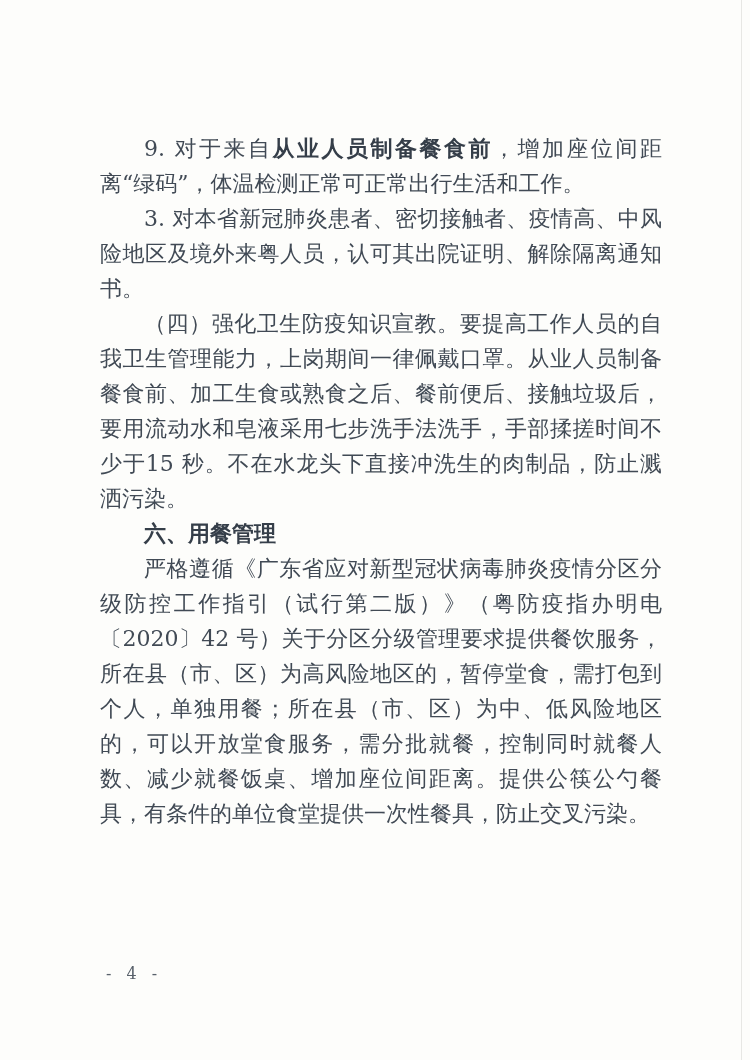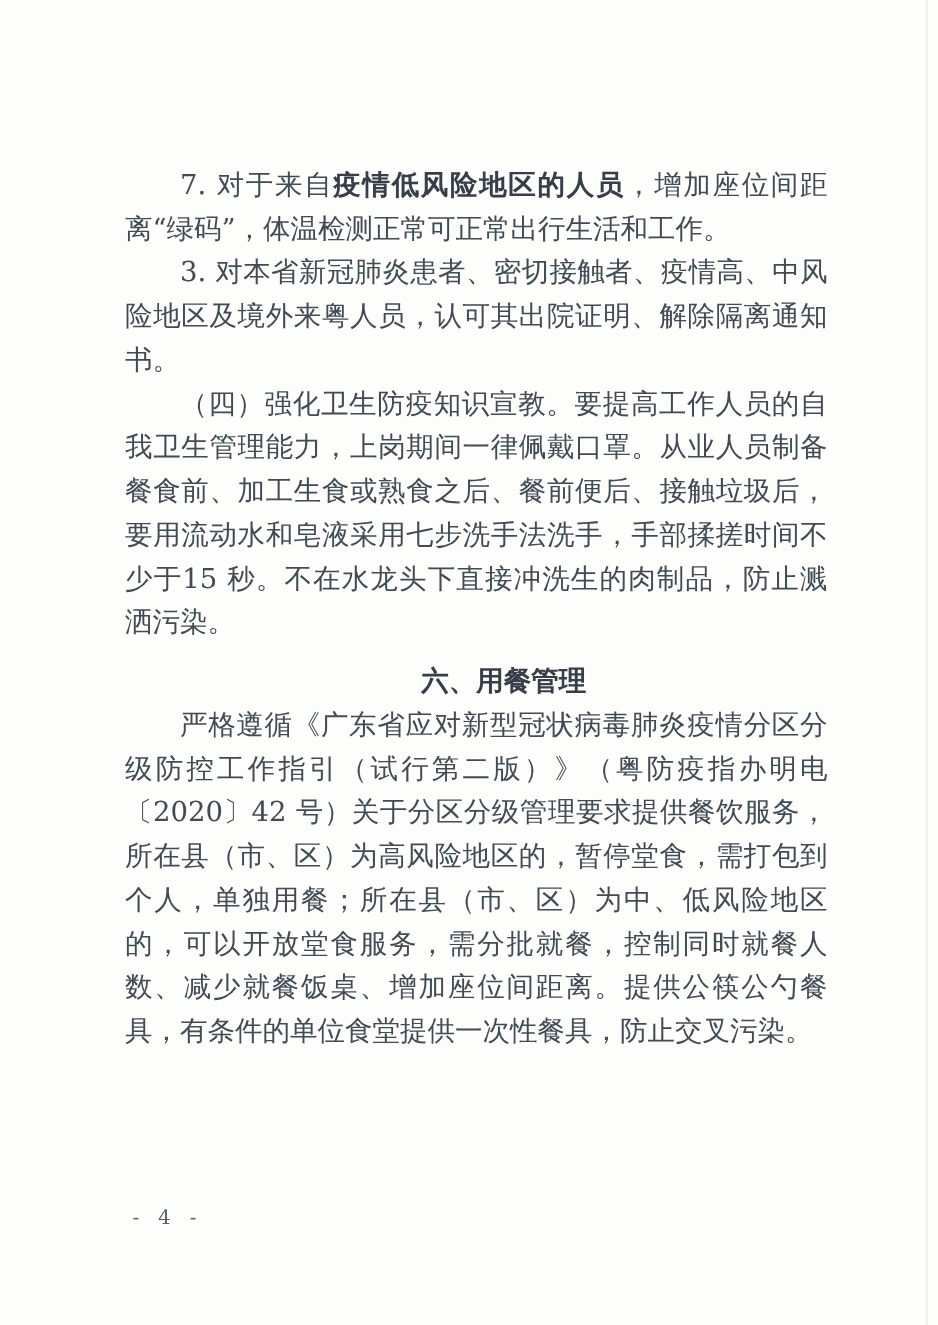--- a/index.html
+++ b/index.html
@@ -32,39 +32,38 @@
   .para {
     text-indent: 2em;
   }
   .para .seg.bold {
     font-weight: bold;
     color: #353e49;
   }
   .para.heading {
     font-weight: bold;
     color: #39424d;
-    text-align: center;
-    margin-top: 12px;
+    text-align: left;
   }
   .page-number {
     position: absolute;
     left: 106px; top: 964px;
     font-size: 16px;
     line-height: 20px;
     color: #59616b;
     letter-spacing: 5px;
     font-family: "DejaVu Serif", "Liberation Serif", serif;
   }
 </style>
 </head>
 <body>
 
 <div class="page">
   <div class="content">
-      <p class="para body"><span class="seg">7. 对于来自</span><span class="seg bold">疫情低风险地区的人员</span><span class="seg">，增加座位间距离“绿码”，体温检测正常可正常出行生活和工作。</span></p>
+      <p class="para body"><span class="seg">9. 对于来自</span><span class="seg bold">从业人员制备餐食前</span><span class="seg">，增加座位间距离“绿码”，体温检测正常可正常出行生活和工作。</span></p>
       <p class="para body"><span class="seg">3. 对本省新冠肺炎患者、密切接触者、疫情高、中风险地区及境外来粤人员，认可其出院证明、解除隔离通知书。</span></p>
       <p class="para body"><span class="seg">（四）强化卫生防疫知识宣教。要提高工作人员的自我卫生管理能力，上岗期间一律佩戴口罩。从业人员制备餐食前、加工生食或熟食之后、餐前便后、接触垃圾后，要用流动水和皂液采用七步洗手法洗手，手部揉搓时间不少于15 秒。不在水龙头下直接冲洗生的肉制品，防止溅洒污染。</span></p>
       <p class="para heading"><span class="seg bold">六、用餐管理</span></p>
       <p class="para body"><span class="seg">严格遵循《广东省应对新型冠状病毒肺炎疫情分区分级防控工作指引（试行第二版）》（粤防疫指办明电〔2020〕42 号）关于分区分级管理要求提供餐饮服务，所在县（市、区）为高风险地区的，暂停堂食，需打包到个人，单独用餐；所在县（市、区）为中、低风险地区的，可以开放堂食服务，需分批就餐，控制同时就餐人数、减少就餐饭桌、增加座位间距离。提供公筷公勺餐具，有条件的单位食堂提供一次性餐具，防止交叉污染。</span></p>
     </div>
   <div class="page-number">- 4 -</div>
   <div class="scan-edge"></div>
 </div>
 
 </body></html>

